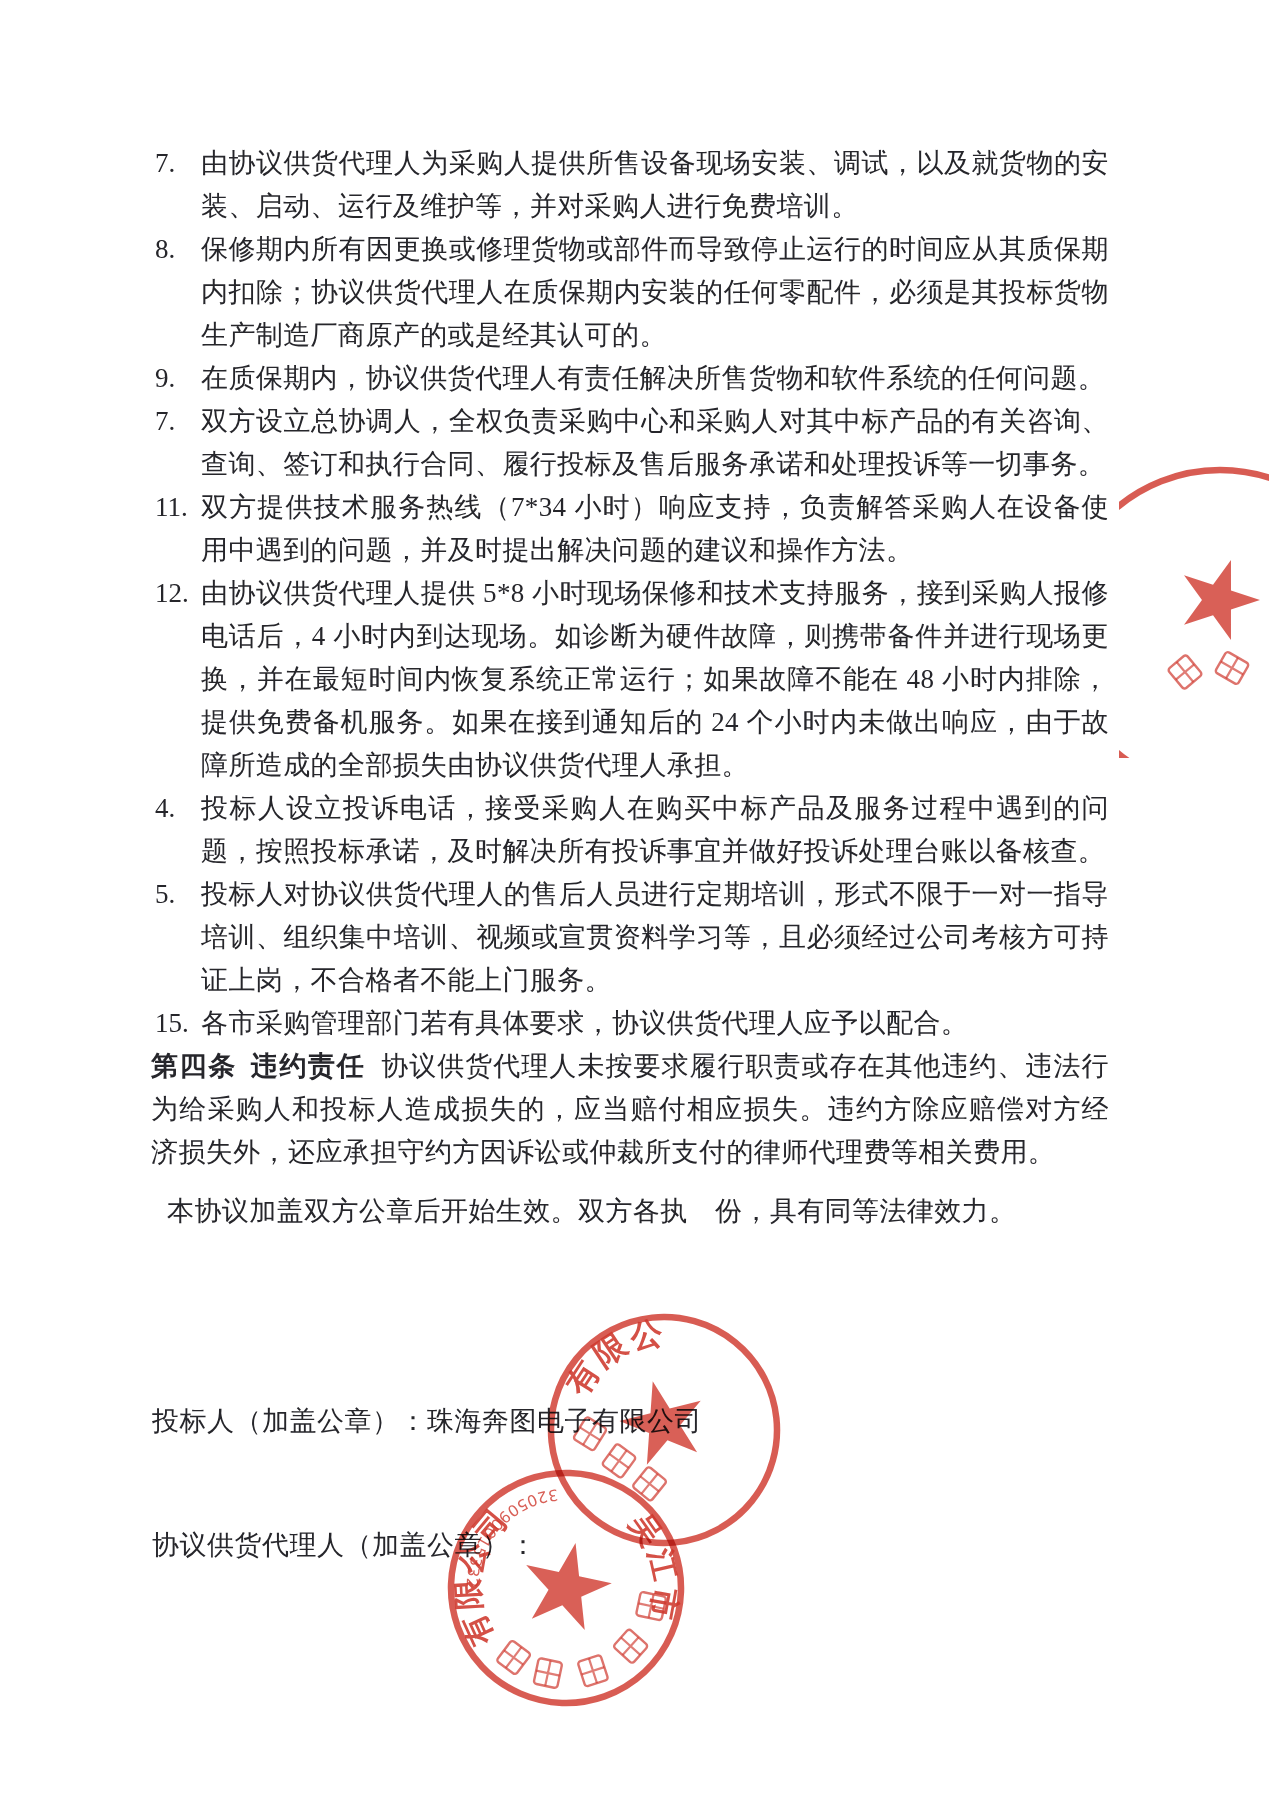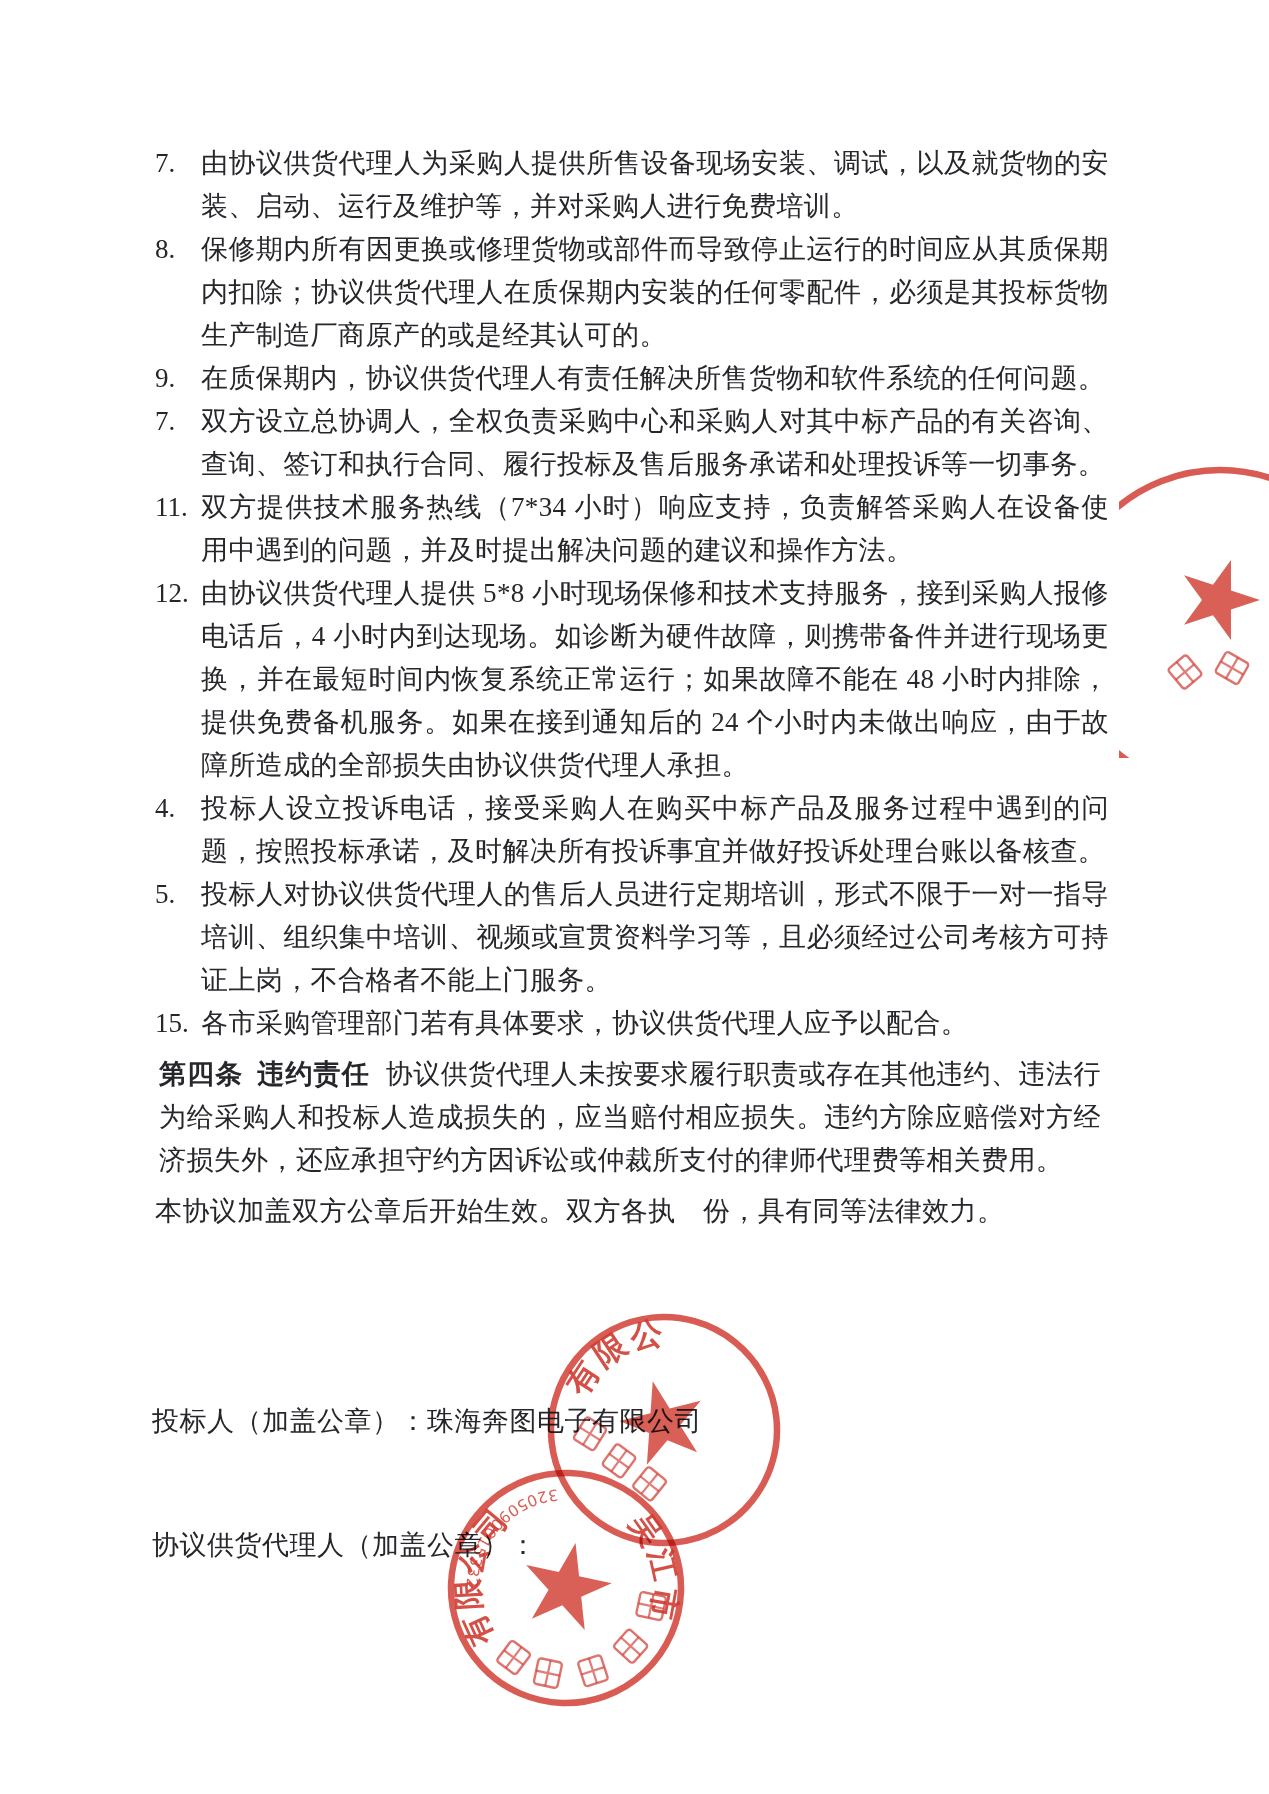--- a/index.html
+++ b/index.html
@@ -9,24 +9,24 @@
     overflow:hidden;
   }
   .page{position:absolute;inset:0;background:#fff;}
   .content{
     position:absolute;left:151px;top:142px;width:958px;
     font-size:27px;line-height:43px;text-align:justify;
     letter-spacing:0.4px;
   }
   .li{position:relative;padding-left:50px;}
   .li .num{position:absolute;left:4px;top:0;width:44px;letter-spacing:0;}
-  .clause{margin:8px;}
+  .clause{margin:0;}
   .clause b{font-weight:bold;margin-right:14px;letter-spacing:1px;}
   .clause b.title{margin-right:16px;}
-  .plain{margin:4px;}
+  .plain{margin:16px;}
   .sig{position:absolute;left:152px;font-size:27px;line-height:43px;letter-spacing:0.5px;}
   .sig1{top:1400px;}
   .sig2{top:1524px;}
   .seal{position:absolute;mix-blend-mode:multiply;pointer-events:none;}
   .seal circle{fill:none;}
   .ring{stroke-width:6.5;opacity:.82;}
   .sealtxt{opacity:.88;font-family:"Liberation Serif","DejaVu Serif",serif;font-weight:bold;}
   .sealnum{opacity:.8;font-family:"DejaVu Sans","Liberation Sans",sans-serif;}
   .starp{opacity:.8;}
   .blob rect{fill:none;stroke-width:2.4;opacity:.7;}

